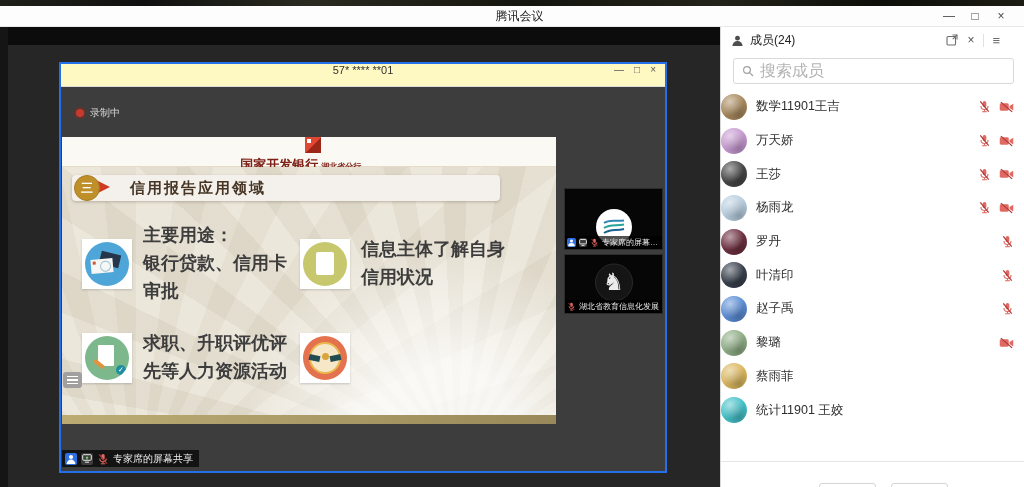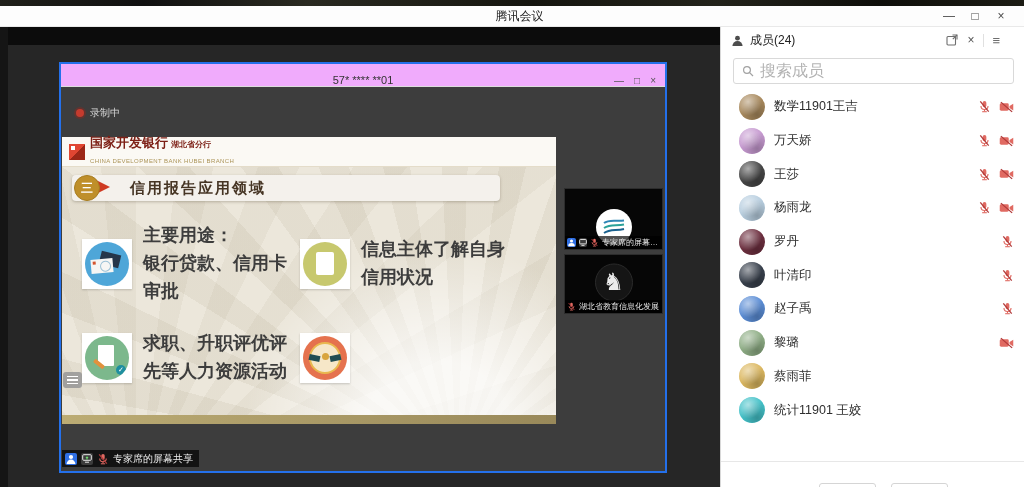--- a/index.html
+++ b/index.html
@@ -18,35 +18,35 @@
 
   
   .content { position:absolute; left:0; top:27px; width:1024px; height:460px; }
   .main { position:absolute; left:0; top:0; width:720px; height:460px; background:#262626; overflow:hidden; }
   .main .topband { position:absolute; left:0; top:0; width:100%; height:18px; background:#0c0c0c; }
   .main .leftband { position:absolute; left:0; top:0; width:8px; height:100%; background:#151515; }
 
   
   .share-tile { position:absolute; left:59px; top:35px; width:608px; height:411px;
     border:2px solid #2470ea; background:#3d3d3d; }
-  .inner-titlebar { position:relative; height:23px; background:#f0abfc; border-bottom:1px solid #dcdcdc;
-    display:flex; align-items:flex-end; }
+  .inner-titlebar { position:relative; height:23px; background:#fef9c3; border-bottom:1px solid #dcdcdc;
+    display:flex; align-items:flex-start; }
   .inner-title { position:absolute; left:0; right:0; text-align:center; font-size:11px; color:#333; }
   .inner-controls { margin-left:auto; display:flex; gap:10px; padding-right:9px; z-index:2; }
   .inner-controls span { font-size:10px; color:#555; }
   .inner-content { position:relative; width:100%; height:384px; background:#3d3d3d; }
 
   .recording { position:absolute; left:15px; top:19px; display:flex; align-items:center; gap:6px; }
   .rec-dot { width:8px; height:8px; border-radius:50%; background:#c43b2e; box-shadow:0 0 0 2px rgba(140,40,30,.45); }
   .rec-text { font-size:10px; color:#d8d8d8; }
 
   
   .slide { position:absolute; left:1px; top:50px; width:494px; height:287px; }
   .slide-header { height:30px; background:#fbf9f4; display:flex; align-items:center; padding-left:7px; gap:5px;
-    border-bottom:1px solid #e4dcc9; }
+    border-bottom:1px solid #e4dcc9;flex-direction:column; }
   .bank-logo { width:16px; height:16px; background:linear-gradient(135deg,#e04632 0 52%,#9c2718 52% 100%); position:relative; flex:0 0 auto; }
   .bank-logo::after { content:""; position:absolute; left:2px; top:2px; width:4px; height:4px; background:#fff; }
   .bank-text { line-height:1.05; }
   .bank-row { display:flex; align-items:baseline; gap:3px; }
   .bank-cn { font-family:"Liberation Serif","DejaVu Serif",serif; font-weight:bold; font-size:13px; color:#7d2016; }
   .bank-branch { font-family:"Liberation Serif","DejaVu Serif",serif; font-weight:bold; font-size:8px; color:#7d2016; }
   .bank-en { font-size:6px; color:#ab9458; letter-spacing:.4px; }
   .slide-body { position:relative; height:248px; background:#ece7db; overflow:hidden; }
   .slide-body::before { content:""; position:absolute; inset:0;
     background:
@@ -143,21 +143,21 @@
   .sb-title { font-size:12px; color:#222; }
   .sb-header-right { margin-left:auto; display:flex; align-items:center; gap:9px; }
   .sb-close { font-size:12px; color:#555; line-height:1; }
   .sb-burger { font-size:13px; color:#6e6e6e; border-left:1px solid #e0e0e0; padding-left:8px; line-height:1; }
   .sb-search { margin:5px 10px 6px 12px; height:26px; border:1px solid #d9d9d9; border-radius:3px;
     display:flex; align-items:center; gap:6px; padding:0 8px; background:#fff; }
   .sb-search input { border:none; outline:none; flex:1; font-size:16px; color:#333; background:transparent;
     font-family:inherit; }
   .sb-search input::placeholder { color:#b3b3b3; }
   .member-list { height:371px; overflow:hidden; }
-  .member-row { height:33.7px; display:flex; align-items:center; padding-left:18px; }
+  .member-row { height:33.7px; display:flex; align-items:center; }
   .avatar { width:26px; height:26px; border-radius:50%; flex:0 0 auto; position:relative; overflow:hidden; }
   .avatar::after { content:""; position:absolute; inset:0; border-radius:50%;
     background:radial-gradient(circle at 35% 30%, rgba(255,255,255,.55), rgba(255,255,255,0) 55%),
                radial-gradient(circle at 70% 80%, rgba(0,0,0,.25), rgba(0,0,0,0) 60%); }
   .member-name { margin-left:9px; font-size:12.5px; color:#2e2e2e; white-space:nowrap; }
   .row-icons { margin-left:auto; display:flex; align-items:center; gap:8px; padding-right:10px; }
   .sb-footer { position:absolute; left:0; bottom:0; width:100%; height:26px; background:#fff; border-top:1px solid #e7e7e7; }
   .ghost-btn { position:absolute; top:21px; width:57px; height:22px; border:1px solid #d5d5d5; border-radius:3px; background:#fff; }
   .ghost-btn.b1 { left:98px; } .ghost-btn.b2 { left:170px; }
 </style>

